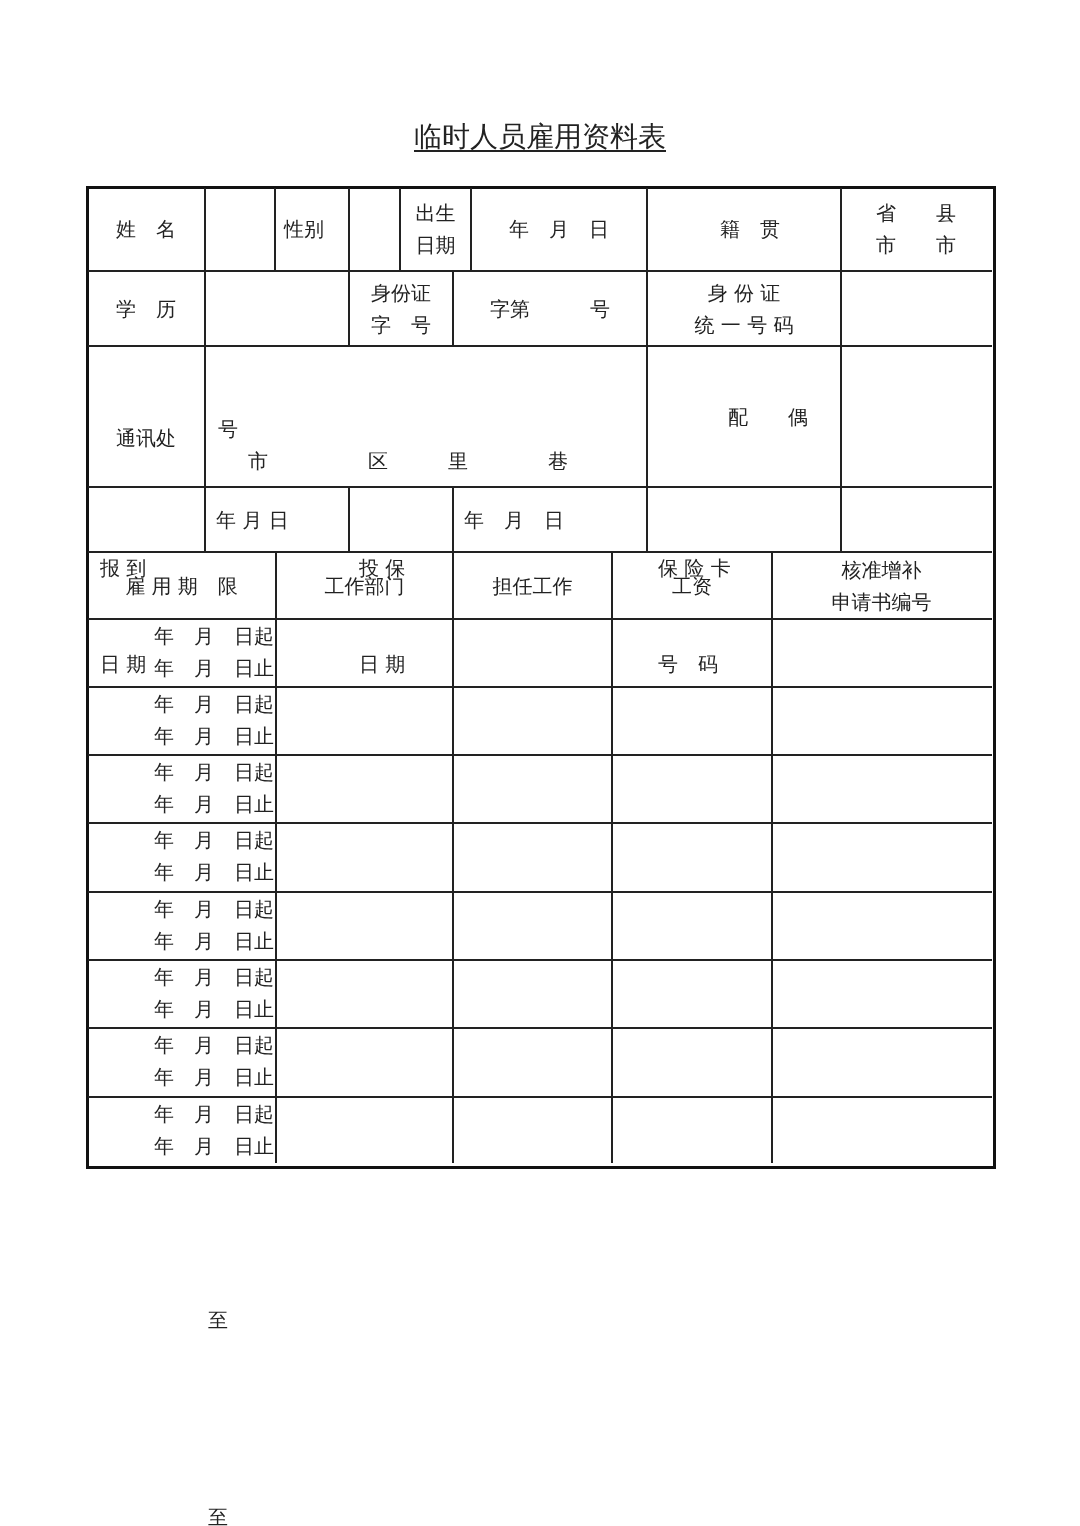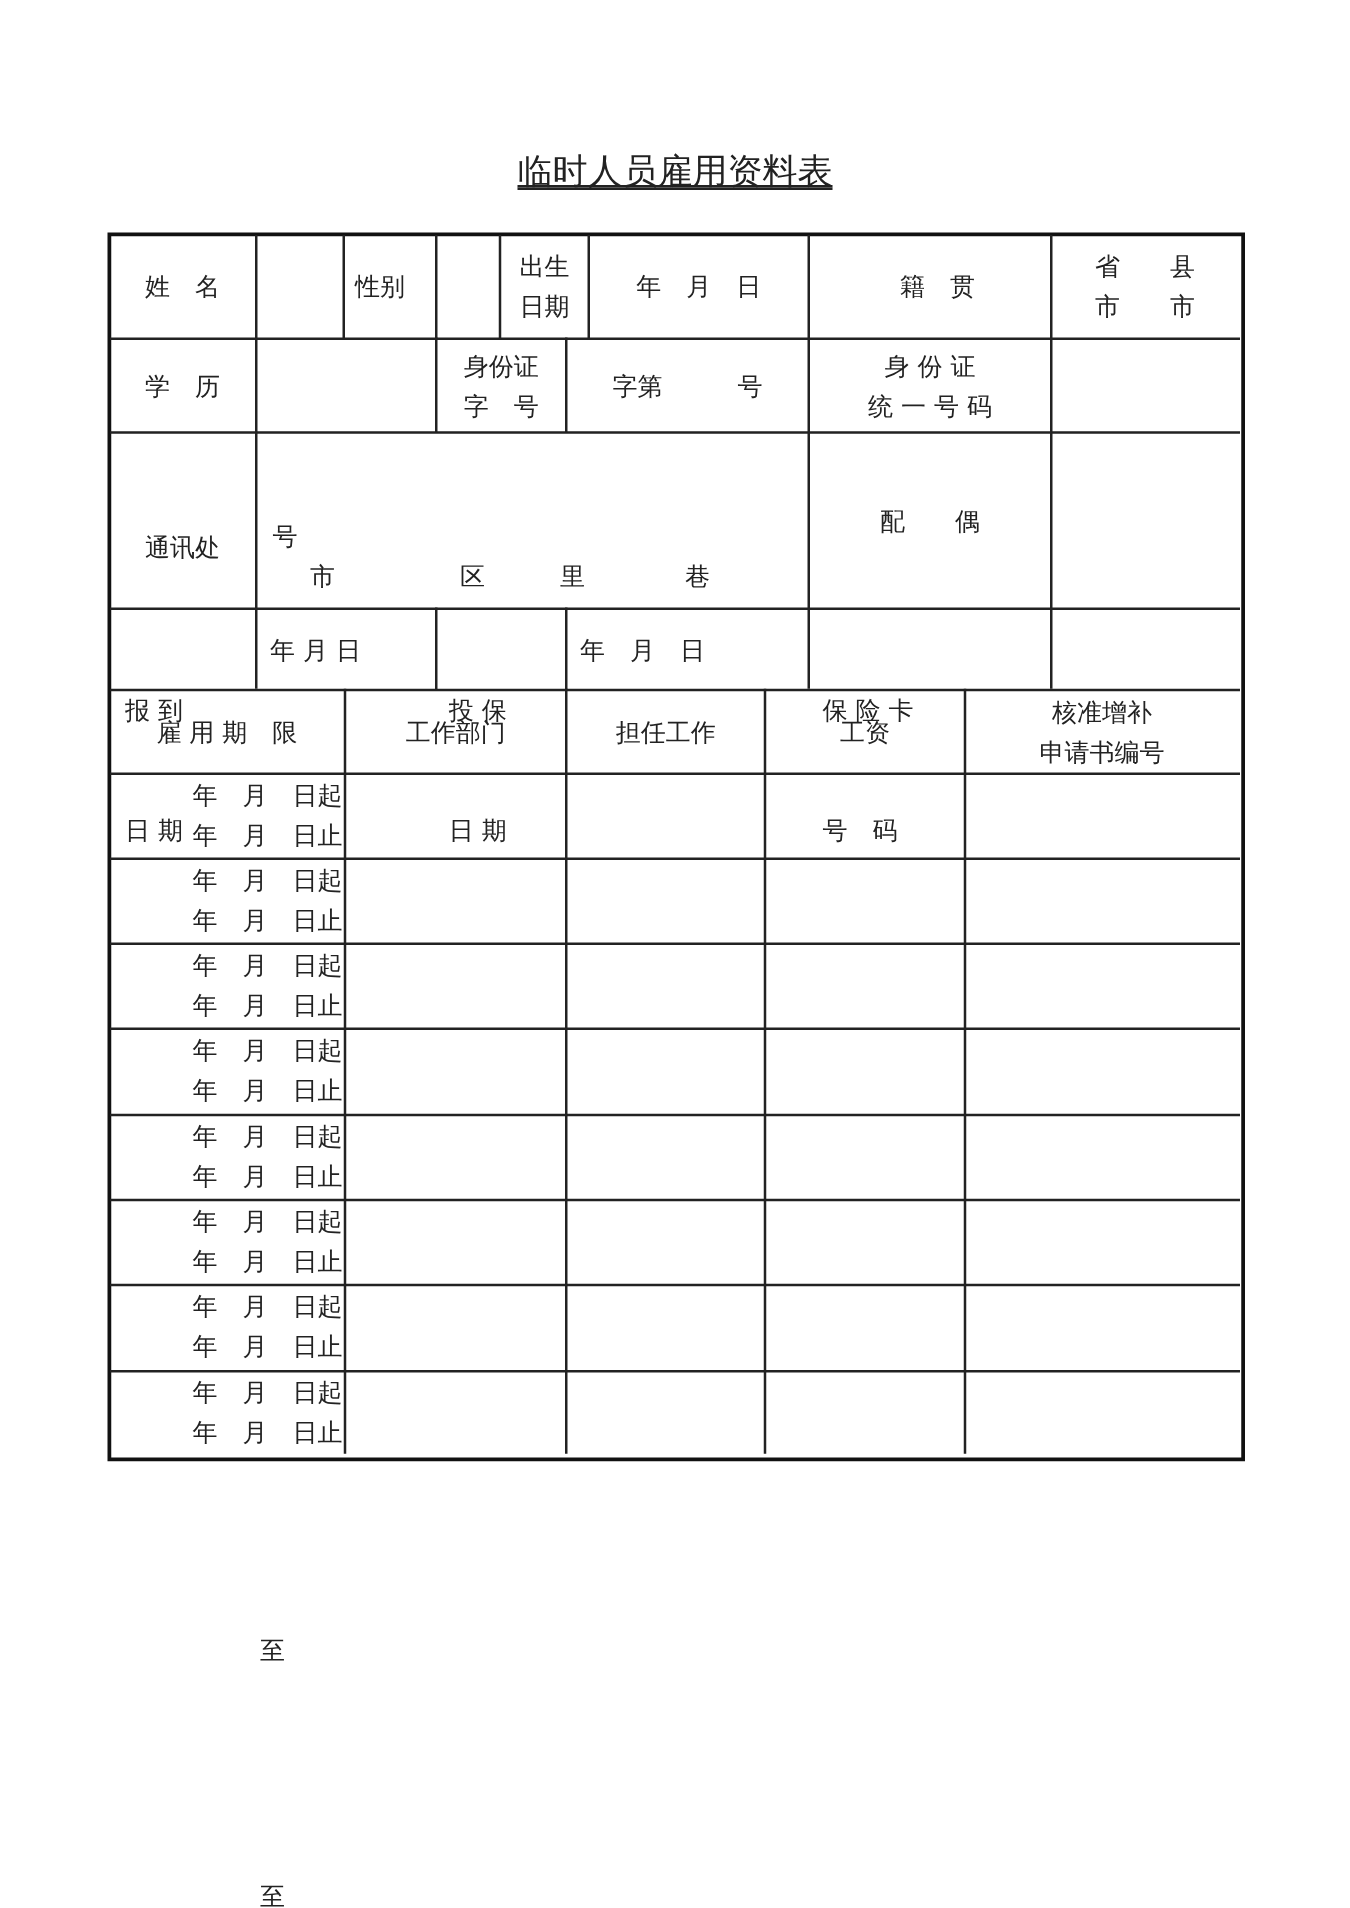--- a/index.html
+++ b/index.html
@@ -1,17 +1,17 @@
 <!DOCTYPE html>
 <html><head>
 <meta charset="utf-8">
 <style>
   html,body{margin:0;padding:0;background:#fff;}
   body{width:1080px;height:1526px;position:relative;overflow:hidden;font-family:"DejaVu Serif","Liberation Serif",serif;color:#222;}
-  .title{position:absolute;left:0;width:1080px;top:118px;text-align:center;font-size:28px;font-family:"DejaVu Sans","Liberation Sans",sans-serif;text-decoration:underline;}
+  .title{position:absolute;left:0;width:1080px;top:118px;text-align:center;font-size:28px;font-family:"DejaVu Sans","Liberation Sans",sans-serif;}
   .title span{text-decoration:underline;text-underline-offset:4px;}
   .frame{position:absolute;left:86px;top:186px;width:904px;height:977px;border:3px solid #111;box-sizing:content-box;}
   .hl{position:absolute;height:0;border-top:2px solid #222;}
   .vl{position:absolute;width:0;border-left:2px solid #222;}
   .c{position:absolute;font-size:20px;line-height:32px;white-space:pre;}
   .cc{display:flex;align-items:center;justify-content:center;text-align:center;flex-direction:column;}
   .zhi{position:absolute;left:208px;font-size:20px;}
 </style>
 </head>
 <body>
@@ -78,21 +78,21 @@
   <div>身 份 证</div>
   <div>统 一 号 码</div>
 </div>
 <div class="c" style="left:842px;top:272px;width:148px;height:73px"></div>
 
 <div class="c cc" style="left:88px;top:347px;width:116px;height:181px">通讯处</div>
 <div class="c" style="left:206px;top:347px;width:440px;height:139px">
   <div style="position:absolute;left:12px;top:66px">号</div>
   <div style="position:absolute;left:42px;top:98px">市　　　　　区　　　里　　　　巷</div>
 </div>
-<div class="c cc" style="left:648px;top:347px;width:192px;height:139px">配　　偶</div>
+<div class="c cc" style="left:672px;top:347px;width:192px;height:139px">配　　偶</div>
 <div class="c" style="left:842px;top:347px;width:148px;height:139px"></div>
 
 <div class="c" style="left:100px;top:488px;width:104px;height:63px">
   <div>报 到</div>
   <div>日 期</div>
 </div>
 <div class="c" style="left:216px;top:504px;width:132px">年 月 日</div>
 <div class="c" style="left:359px;top:488px;width:93px;height:63px">
   <div>投 保</div>
   <div>日 期</div>

